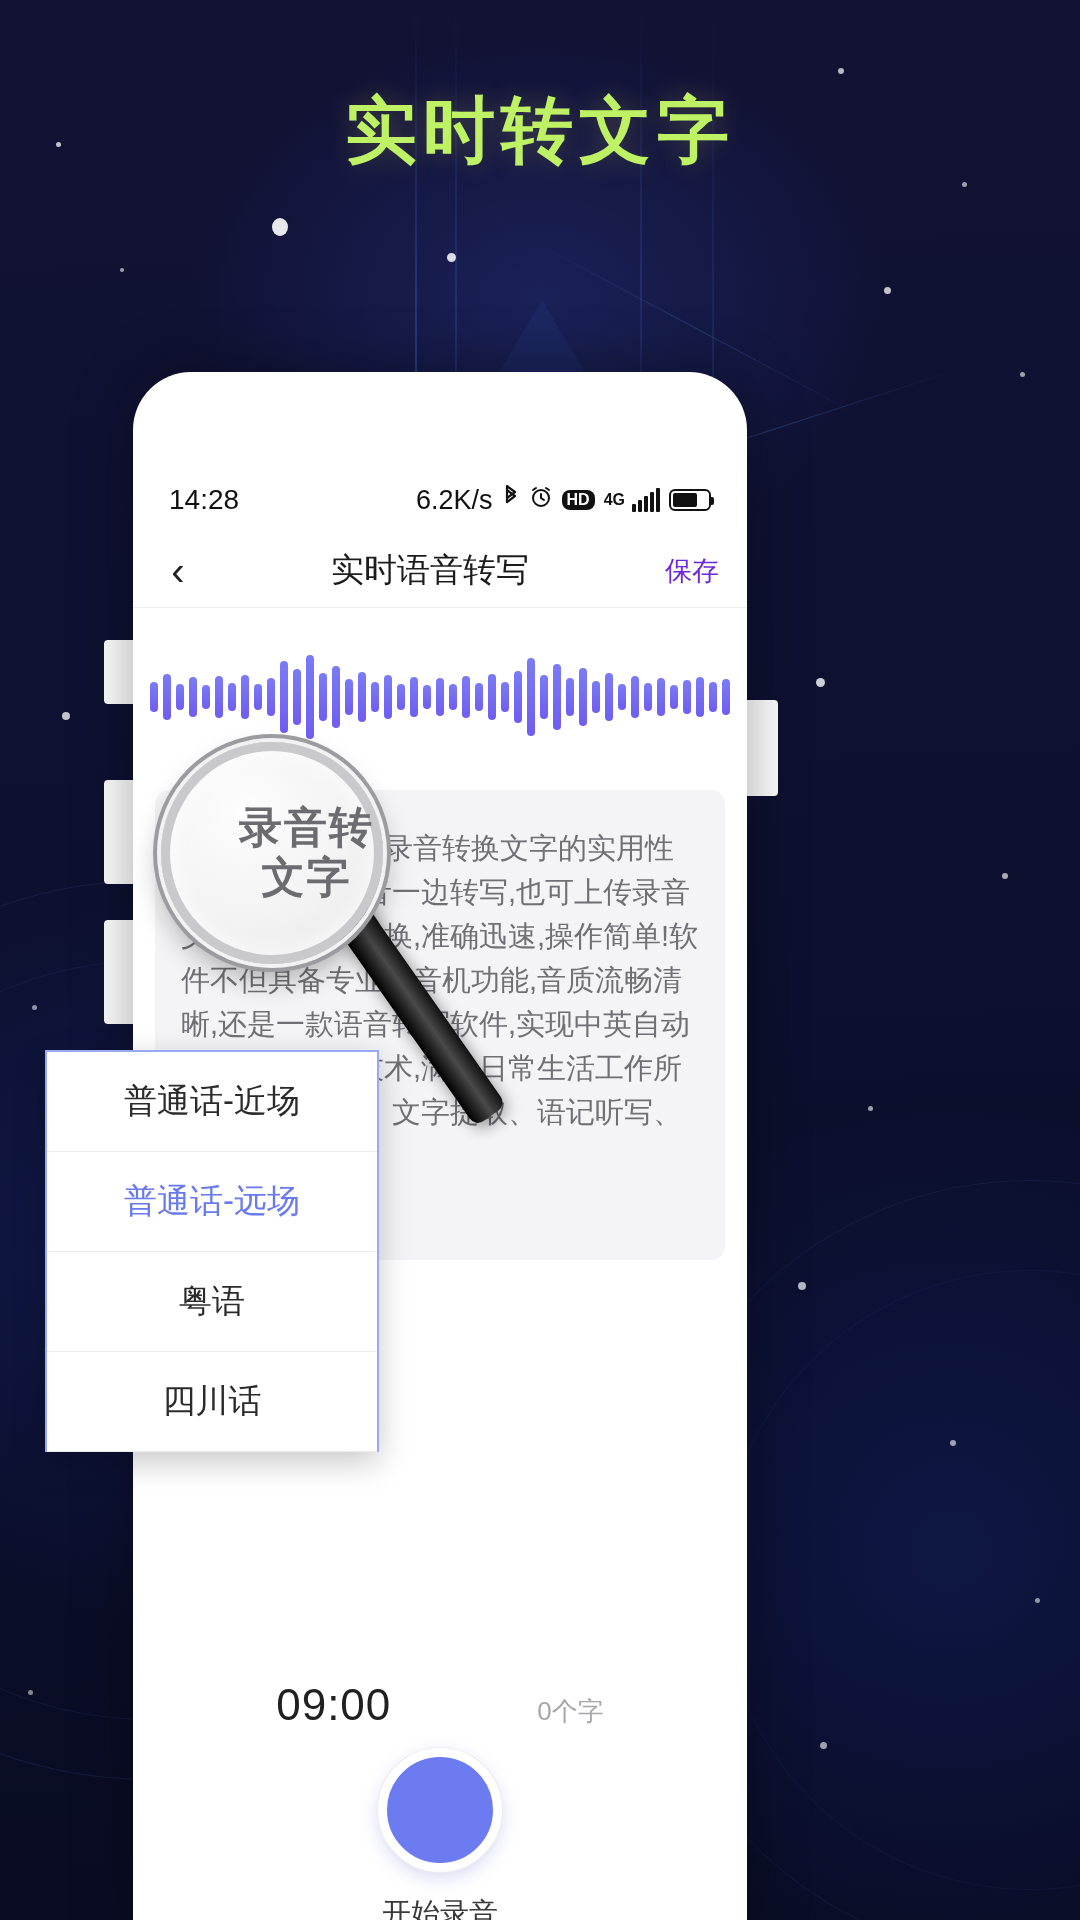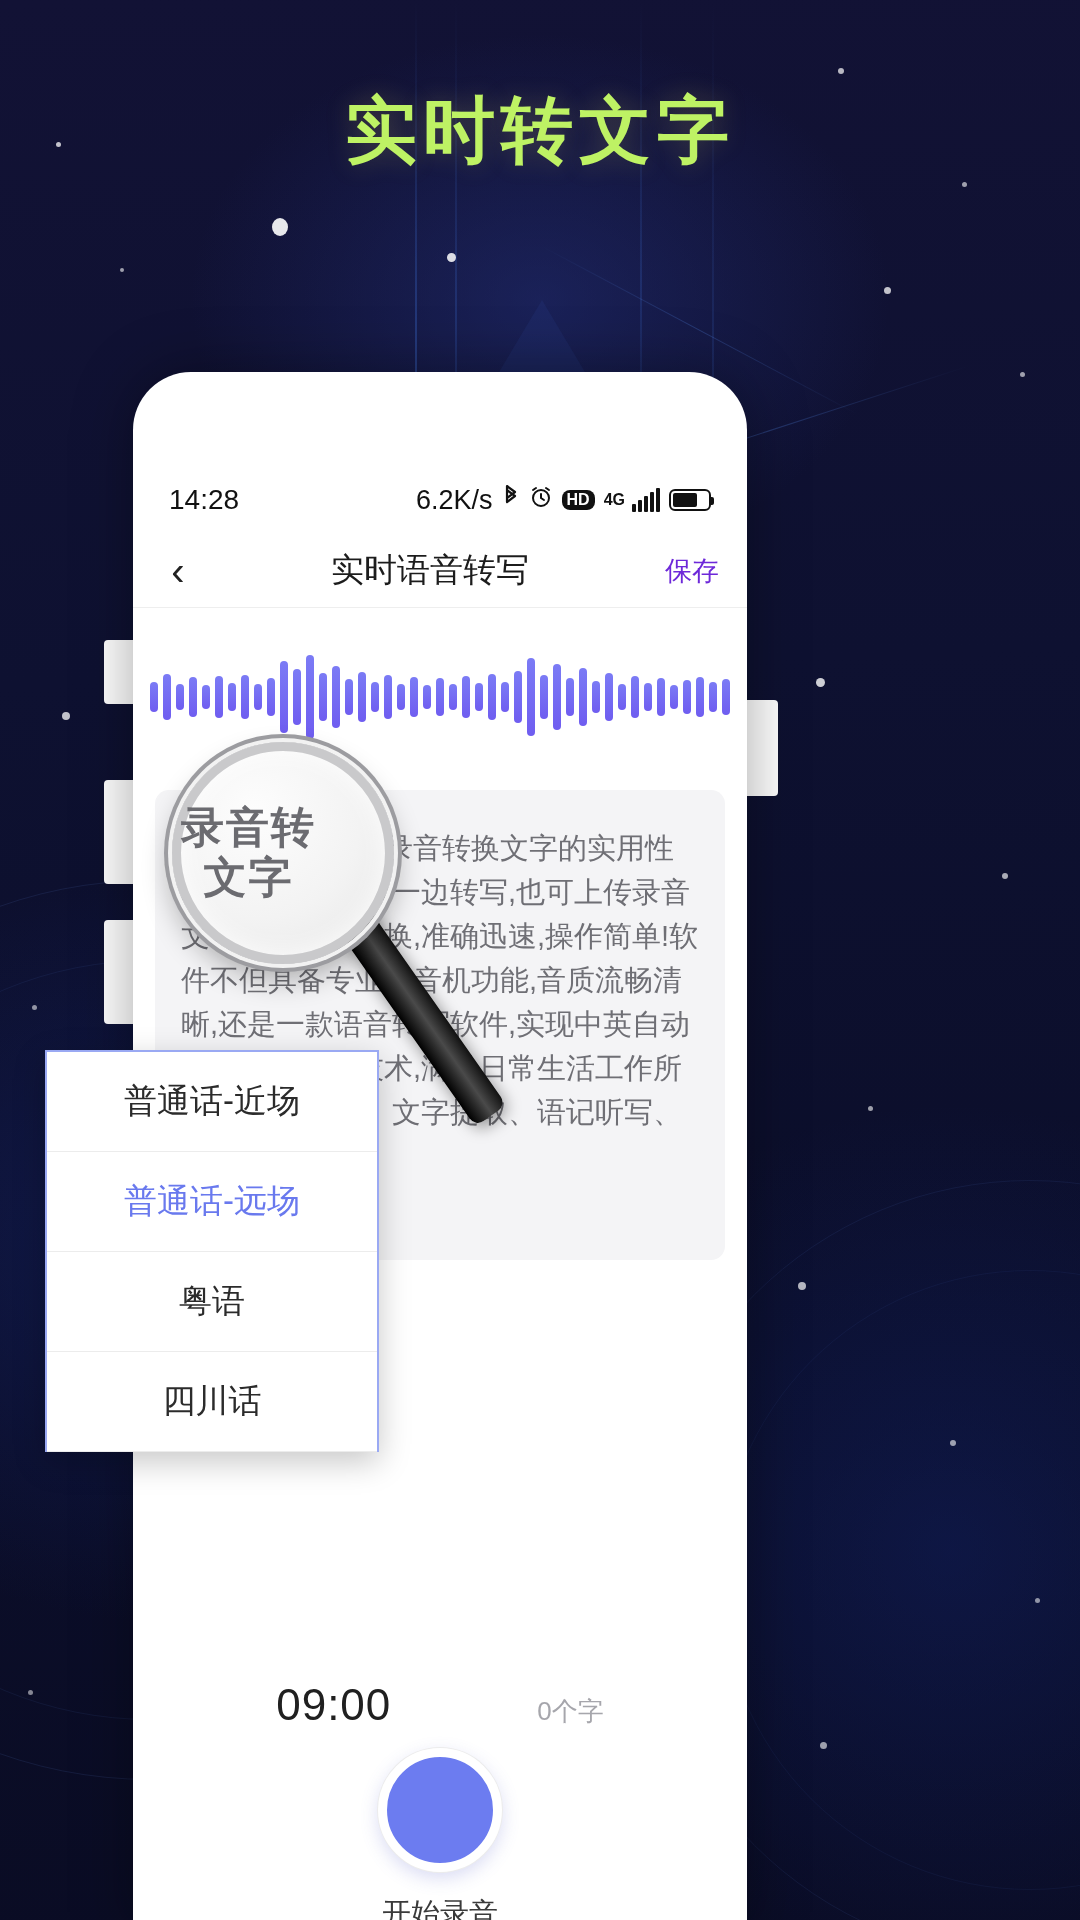--- a/index.html
+++ b/index.html
@@ -152,30 +152,30 @@
     box-shadow:0 0 0 1px #ececec, 0 6px 18px rgba(80,90,200,0.22);
   }
   #recordlabel {
     position:absolute; top:262px; left:0; width:614px;
     text-align:center; font-size:29px; color:#3a3a3a;
   }
 
   
   #magnifier { position:absolute; left:157px; top:742px; z-index:9; }
   #mag-glass {
-    position:absolute; left:15px; top:0; width:222px; height:222px;
+    position:absolute; left:4px; top:0; width:222px; height:222px;
     border-radius:50%;
     background:radial-gradient(circle at 36% 30%, #fdfdfd 0%, #f3f3f3 55%, #e6e6e6 100%);
     border:9px solid #c9c9cb;
     box-shadow:
       0 0 0 4px #f2f2f2,
       0 0 0 8px #9c9ca0,
       0 14px 30px rgba(0,0,0,0.33),
       inset 0 0 26px rgba(255,255,255,0.9);
-    display:flex; align-items:center; justify-content:flex-start;
+    display:flex; align-items:center; justify-content:flex-end;
   }
   #mag-text {
     text-align:center; font-size:43px; font-weight:bold;
     color:#6b6b70; line-height:1.16; letter-spacing:2px;
   }
   #mag-handle {
     position:absolute; left:175px; top:180px;
     width:38px; height:250px; border-radius:10px;
     background:linear-gradient(90deg,#000 0%,#2e2e2e 35%,#4a4a4a 55%,#111 100%);
     transform:rotate(-35deg); transform-origin:top left;

